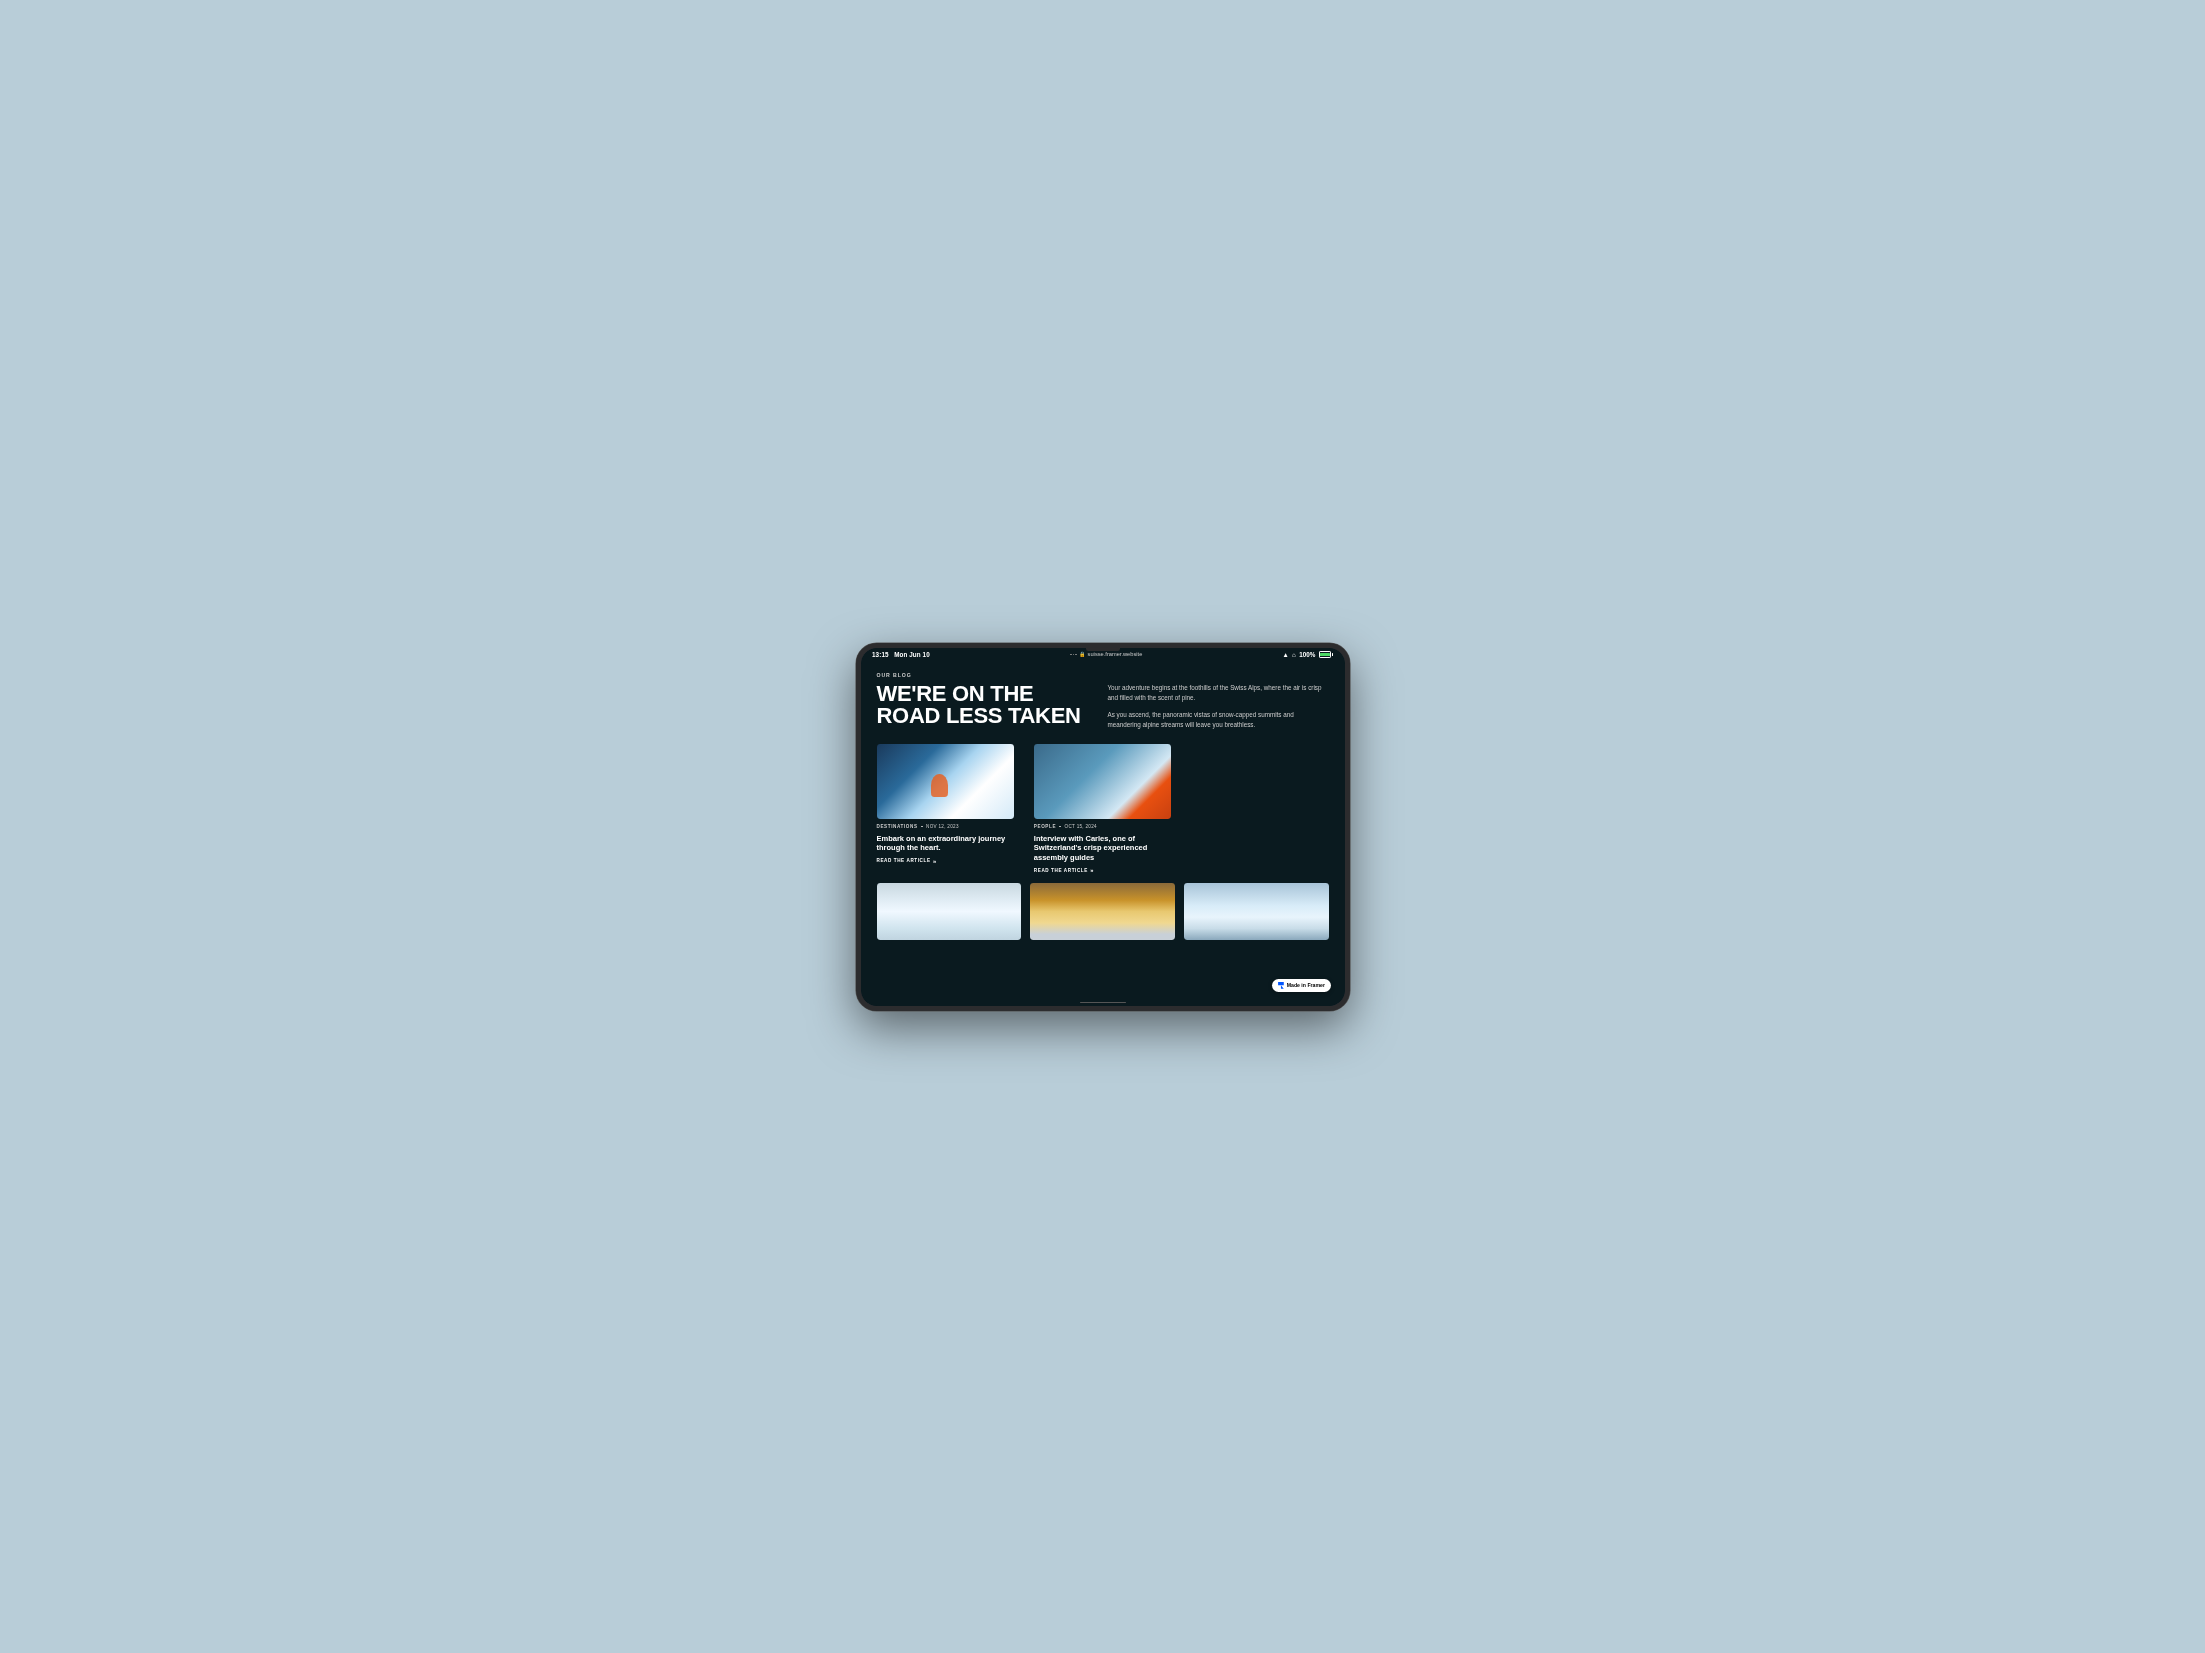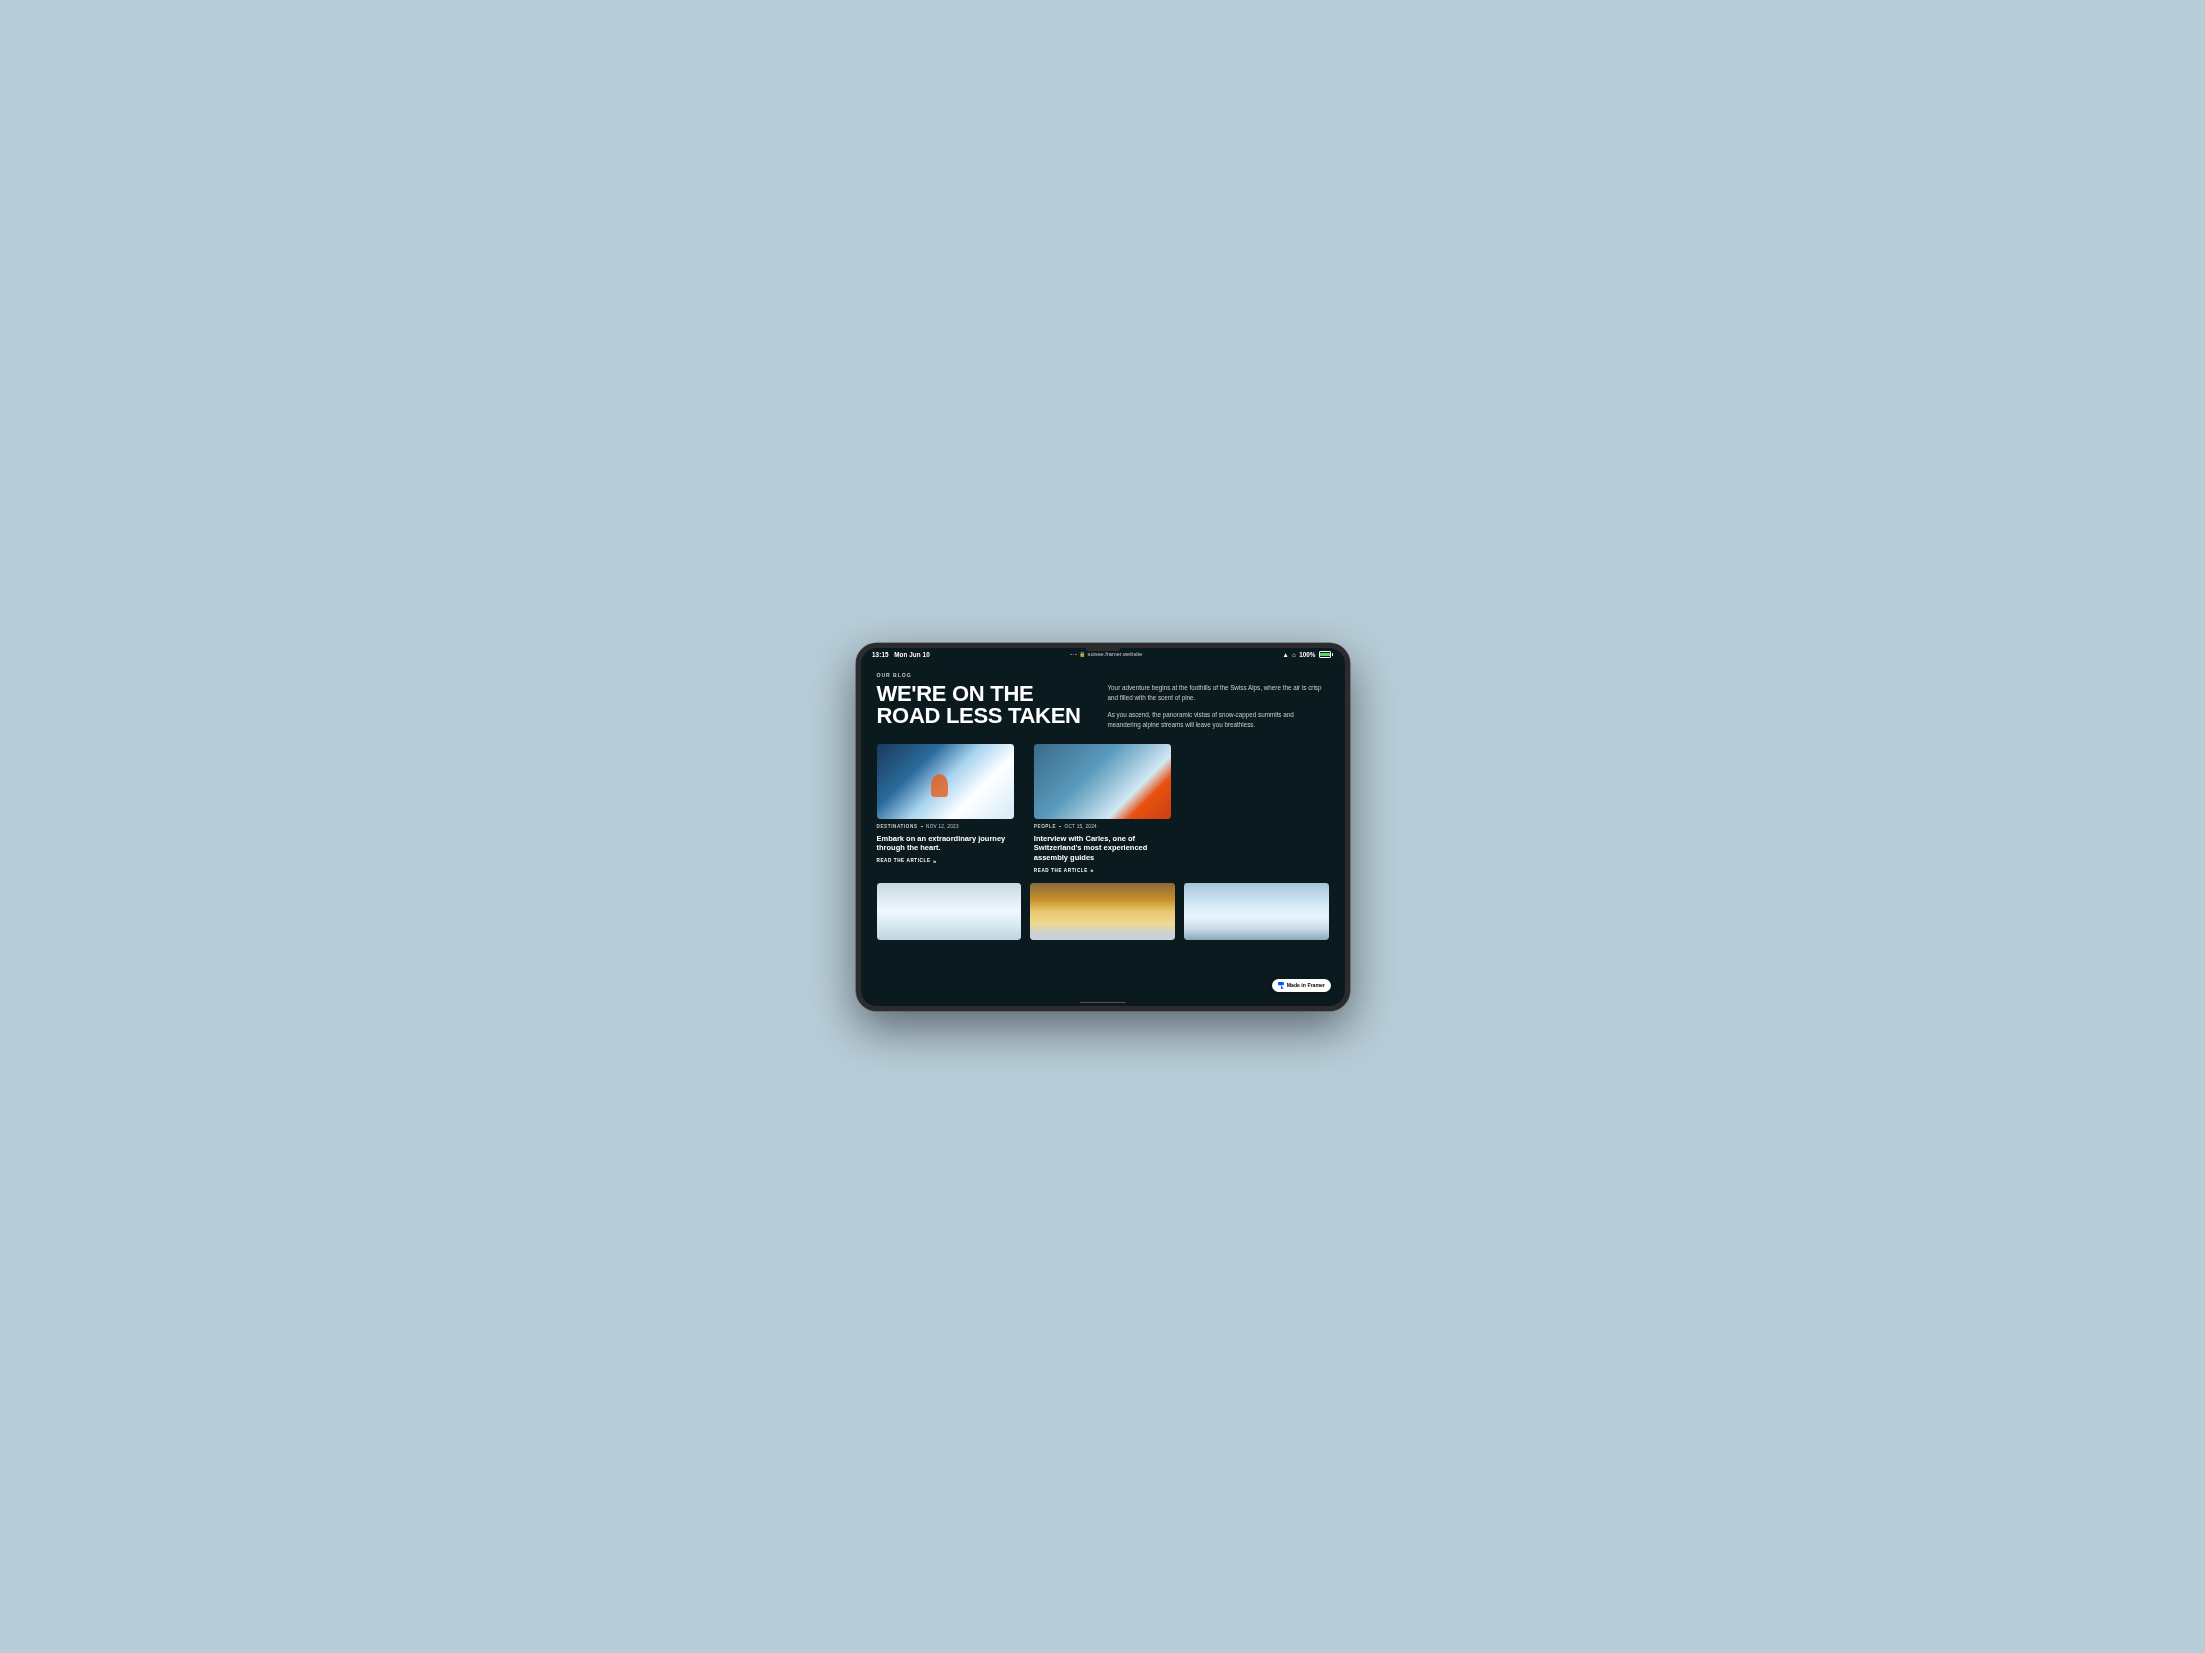--- a/index.html
+++ b/index.html
@@ -463,21 +463,21 @@
         </div>
 
 
         <div class="article-card">
           <div class="article-image img-mountaineer"></div>
           <div class="article-meta">
             <span class="article-category">PEOPLE</span>
             <div class="article-dot"></div>
             <span class="article-date">OCT 15, 2024</span>
           </div>
-          <div class="article-title">Interview with Carles, one of Switzerland's most experienced assembly guides</div>
+          <div class="article-title">Interview with Carles, one of Switzerland's crisp experienced assembly guides</div>
           <a class="read-article-link">READ THE ARTICLE</a>
         </div>
 
       </div>
 
       <div class="bottom-grid">
         <div class="bottom-card">
           <div class="article-image img-winter-house"></div>
         </div>
         <div class="bottom-card">

